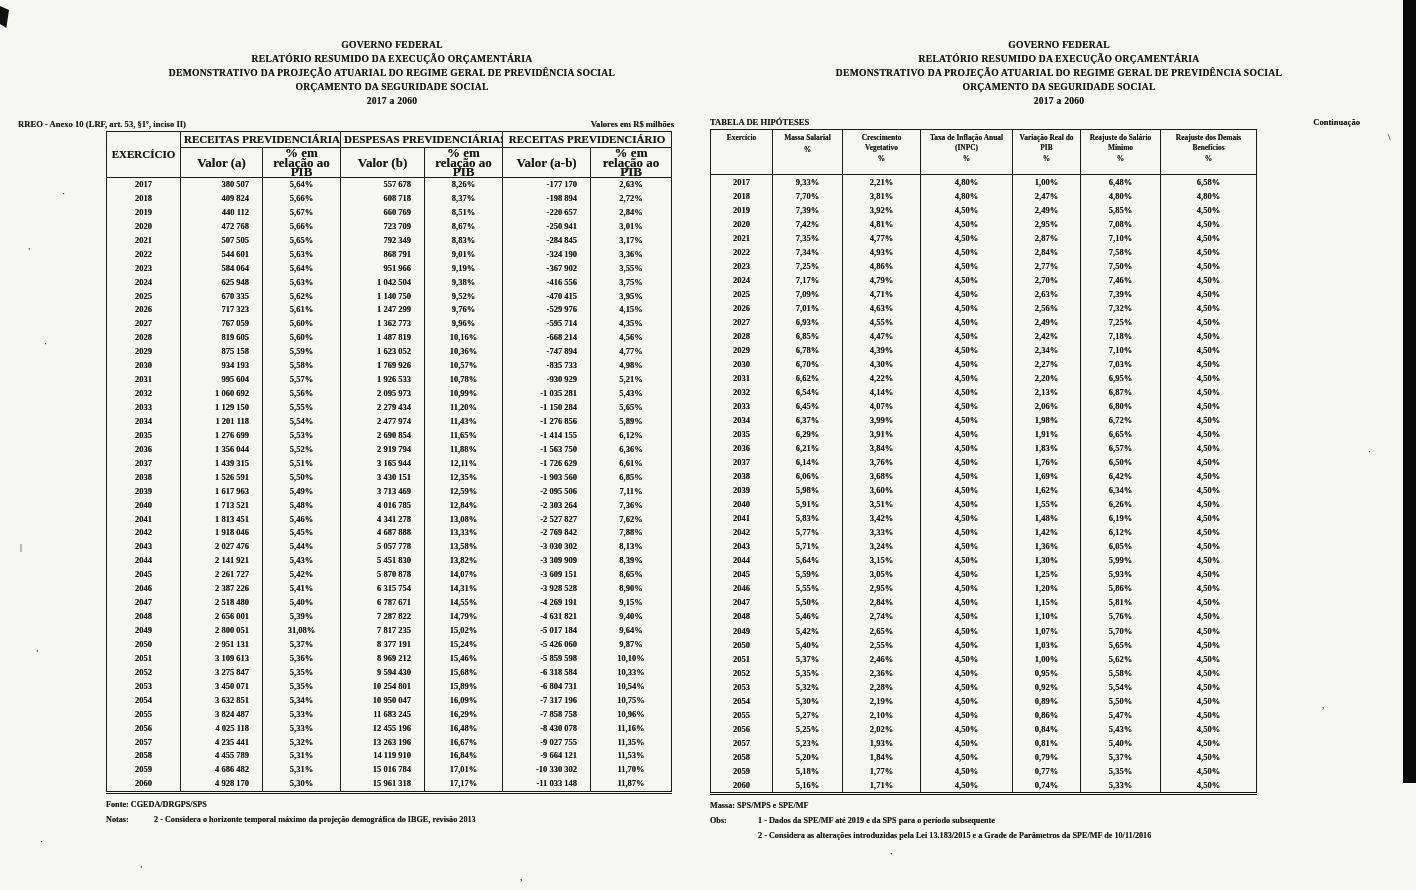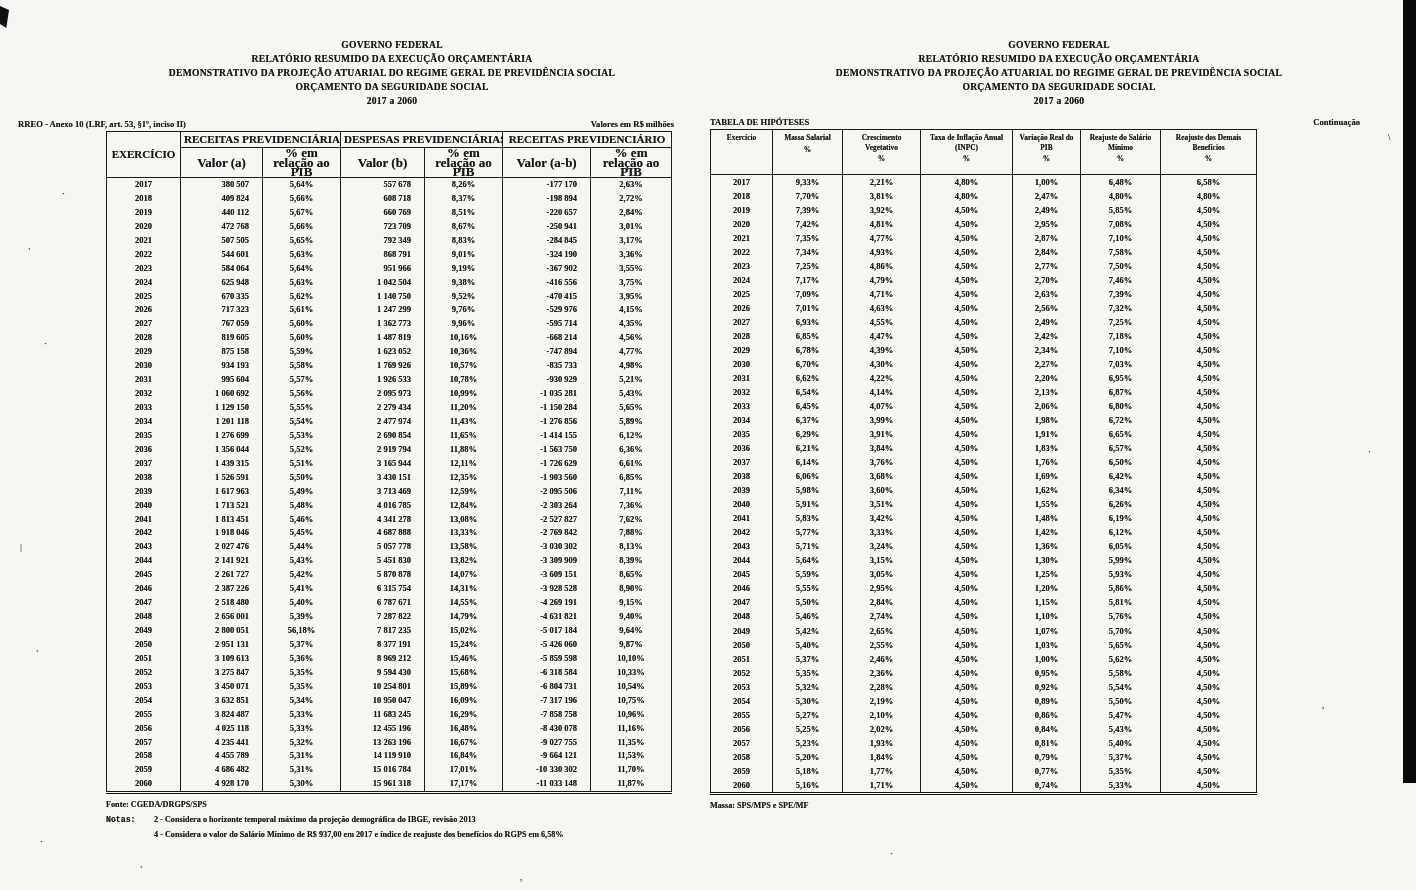--- a/index.html
+++ b/index.html
@@ -37,21 +37,21 @@
   .t-left td:nth-child(2),.t-left td:nth-child(4),.t-left td:nth-child(6){text-align:right;padding-right:13px;}
   .t-left td:nth-child(3),.t-left td:nth-child(5),.t-left td:nth-child(7){text-align:center;}
   
   .t-right td{text-align:center;}
   .t-right thead th{height:41px;vertical-align:top;padding-top:3px;white-space:normal;line-height:9.5px;font-size:7.4px;}
   .hdr-unit{display:block;margin-top:2px;font-size:7.4px;}
   .footnotes{font-weight:700;font-size:8.2px;line-height:15px;margin-top:3px;
     text-shadow:0 0 .4px rgba(10,10,10,.5);}
   .panel-left .footnotes{margin-left:88px;}
   .fn-row{display:flex;}
-  .fn-label{width:34px;flex:none;font-family:Liberation Mono, monospace;}
+  .fn-label{width:34px;flex:none;}
   .fn-items{flex:1;}
   .fn-items div{padding-left:14px;}
   .fonte{margin-bottom:0;}
   
   .edge-strip{position:absolute;right:0;top:0;width:13px;height:783px;background:#090909;}
   .corner-mark{position:absolute;left:0;top:6px;width:9px;height:22px;background:#111;
     clip-path:polygon(0 0,100% 18%,70% 100%,0 82%);}
   .noise span{position:absolute;color:#3c3c3c;font-size:9px;font-weight:700;}
 </style>
 </head>
@@ -413,21 +413,21 @@
           <td>5,39%</td>
           <td>7 287 822</td>
           <td>14,79%</td>
           <td>-4 631 821</td>
           <td>9,40%</td>
         </tr>
 
         <tr>
           <td>2049</td>
           <td>2 800 051</td>
-          <td>56,18%</td>
+          <td>31,08%</td>
           <td>7 817 235</td>
           <td>15,02%</td>
           <td>-5 017 184</td>
           <td>9,64%</td>
         </tr>
 
         <tr>
           <td>2050</td>
           <td>2 951 131</td>
           <td>5,37%</td>
@@ -537,21 +537,20 @@
           <td>11,87%</td>
         </tr>
       </tbody>
   </table>
   <div class="footnotes">
     <div class="fonte">Fonte: CGEDA/DRGPS/SPS</div>
     <div class="fn-row">
       <span class="fn-label">Notas:</span>
       <span class="fn-items">
         <div>2 - Considera o horizonte temporal máximo da projeção demográfica do IBGE, revisão 2013</div>
-        <div>4 - Considera o valor do Salário Mínimo de R$ 937,00 em 2017 e índice de reajuste dos benefícios do RGPS em 6,58%</div>
       </span>
     </div>
   </div>
 </section>
 
 <section class="panel panel-right">
   <header class="doc-title">
     <div>GOVERNO FEDERAL</div>
     <div>RELATÓRIO RESUMIDO DA EXECUÇÃO ORÇAMENTÁRIA</div>
     <div>DEMONSTRATIVO DA PROJEÇÃO ATUARIAL DO REGIME GERAL DE PREVIDÊNCIA SOCIAL</div>
@@ -1035,20 +1034,27 @@
           <td>1,71%</td>
           <td>4,50%</td>
           <td>0,74%</td>
           <td>5,33%</td>
           <td>4,50%</td>
         </tr>
       </tbody>
   </table>
   <div class="footnotes">
     <div class="fonte">Massa: SPS/MPS e SPE/MF</div>
+    <div class="fn-row">
+      <span class="fn-label">Obs:</span>
+      <span class="fn-items">
+        <div>1 - Dados da SPE/MF até 2019 e da SPS para o período subsequente</div>
+        <div>2 - Considera as alterações introduzidas pela Lei 13.183/2015 e a Grade de Parâmetros da SPE/MF de 10/11/2016</div>
+      </span>
+    </div>
   </div>
 </section>
 
 <div class="edge-strip"></div>
 <div class="corner-mark"></div>
 <div class="noise">
   <span style="left:62px;top:188px;">·</span>
   <span style="left:28px;top:246px;">'</span>
   <span style="left:44px;top:338px;">·</span>
   <span style="left:20px;top:542px;">|</span>

